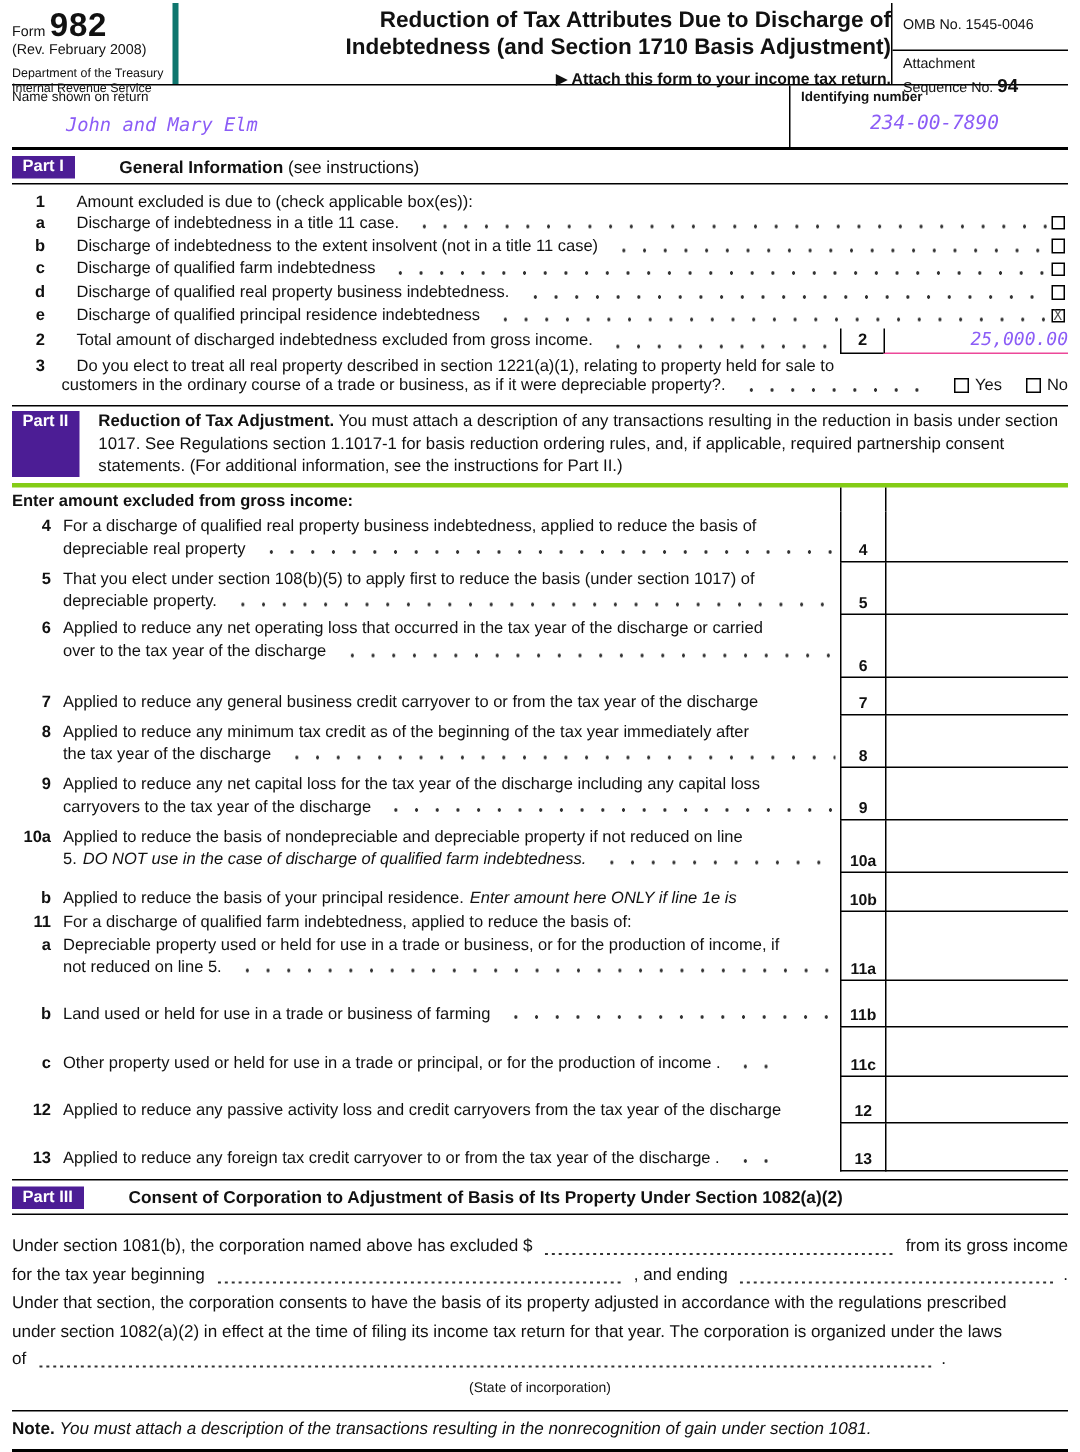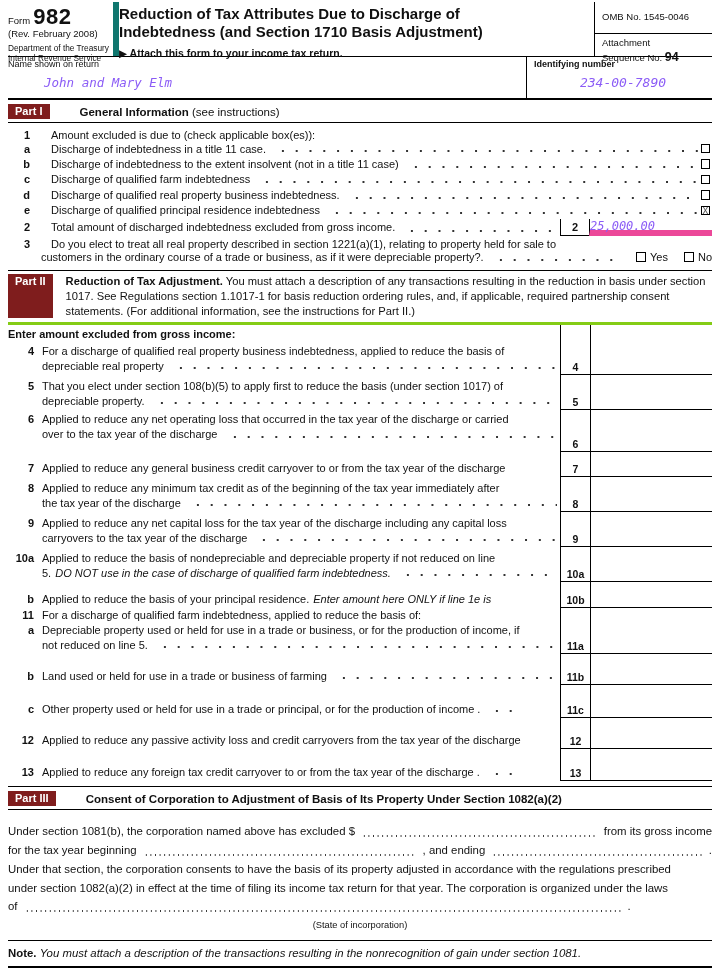--- a/index.html
+++ b/index.html
@@ -6,67 +6,67 @@
   html,body { margin:0; padding:0; }
   body {
     width:720px; height:968px; background:#fff; overflow:hidden;
     font-family:"Liberation Sans","DejaVu Sans",sans-serif;
     font-size:11px; color:#111;
   }
   .page { padding:2px 8px 0 8px; }
 
   
   .hdr { display:flex; border-bottom:1px solid #000; height:55px; }
-  .hcell-l { width:111px; border-right:6px solid #0f766e; padding-top:2px; }
+  .hcell-l { width:111px; border-right:4px solid #0f766e; padding-top:2px; }
   .formword { font-size:9.5px; }
   .f982 { font-size:22px; font-weight:700; letter-spacing:.5px; }
   .rev { font-size:9.5px; margin-top:-2px; }
   .agency { font-size:8.3px; line-height:1.2; margin-top:5px; }
-  .hcell-m { flex:1; border-right:1px solid #000; text-align:left; padding-top:3px; }
+  .hcell-m { flex:1; border-right:1px solid #000; text-align:right; padding-top:3px; }
   .title { font-weight:700; font-size:15px; line-height:1.22; }
   .attach { font-weight:700; font-size:10.5px; margin-top:5px; }
   .hcell-r { width:117px; }
   .omb { font-size:9.5px; border-bottom:1px solid #000; height:32px; padding:9px 0 0 7px; }
   .attseq { font-size:9.5px; padding:3px 0 0 7px; line-height:1.3; }
   .seqno { font-weight:700; font-size:12.5px; }
 
   
   .namerow { display:flex; border-bottom:2px solid #000; height:43px; }
   .nl { flex:1; padding-top:2px; }
   .flabel { font-size:9px; }
   .nr { width:186px; border-left:1px solid #000; padding:2px 0 0 7px; }
   .nr .flabel { font-weight:700; }
   .hand { font-family:"DejaVu Sans Mono",monospace; font-style:italic; color:#8b5cf6; font-size:12.5px; }
   .nameval { margin:6px 0 0 36px; }
   .idval { text-align:center; margin-top:6px; font-size:13px; }
 
   
   .pbar { display:flex; align-items:center; border-bottom:1px solid #000; padding:4px 0 3px; }
-  .ptag { background:#7f1d1d; color:#fff; font-weight:700; font-size:11px; padding:1px 7px 2px; flex-shrink:0; }
+  .ptag { background:#4c1d95; color:#fff; font-weight:700; font-size:11px; padding:1px 7px 2px; flex-shrink:0; }
   .ptitle { font-weight:700; font-size:11.5px; margin-left:30px; }
   .psub { font-weight:400; }
 
   
   .p1body { padding-top:6px; }
   .row { display:flex; align-items:baseline; }
   .num { width:22px; text-align:right; font-weight:700; flex-shrink:0; }
   .rtext { margin-left:21px; white-space:nowrap; }
   .cbrow { display:flex; align-items:center; height:15.4px; }
   .leaders { flex:1; align-self:flex-end; height:8px; margin:0 3px 3px 8px;
     background-image:radial-gradient(circle,#333 1px,transparent 1.3px);
     background-size:13.8px 8px; background-repeat:repeat-x; background-position:2px 2px; }
   .cbx { width:9.5px; height:9.5px; border:1px solid #000; flex-shrink:0; font-size:9.5px;
     line-height:8px; text-align:center; color:#555; margin-right:2px;
     font-family:"DejaVu Sans Mono",monospace; }
   .l2row { display:flex; align-items:stretch; height:17px; margin-top:1px; }
   .l2row .num, .l2row .rtext { align-self:center; }
   .mini-num { width:29px; border-left:1.5px solid #000; border-bottom:1px solid #000;
     font-weight:700; text-align:center; padding-top:2px; flex-shrink:0; }
-  .mini-amt { width:123px; border-left:1px solid #000; border-bottom:6px solid #ec4899;
-    text-align:left; flex-shrink:0; }
+  .mini-amt { width:123px; border-left:1px solid #000; border-bottom:1px solid #ec4899;
+    text-align:right; flex-shrink:0; }
   .mini-amt .hand { font-size:12px; }
   .l3a { margin-top:2px; }
   .l3b { display:flex; align-items:center; height:17px; padding-bottom:2px; }
   .l3b .rtext { margin-left:33px; }
   .yn { display:flex; align-items:center; margin-left:10px; }
   .yn + .yn { margin-left:16px; }
   .ynbox { width:10px; height:10px; border:1px solid #000; margin-right:4px; }
 
   
   .p2bar { border-top:1px solid #000; border-bottom:3px solid #84cc16; display:flex;

